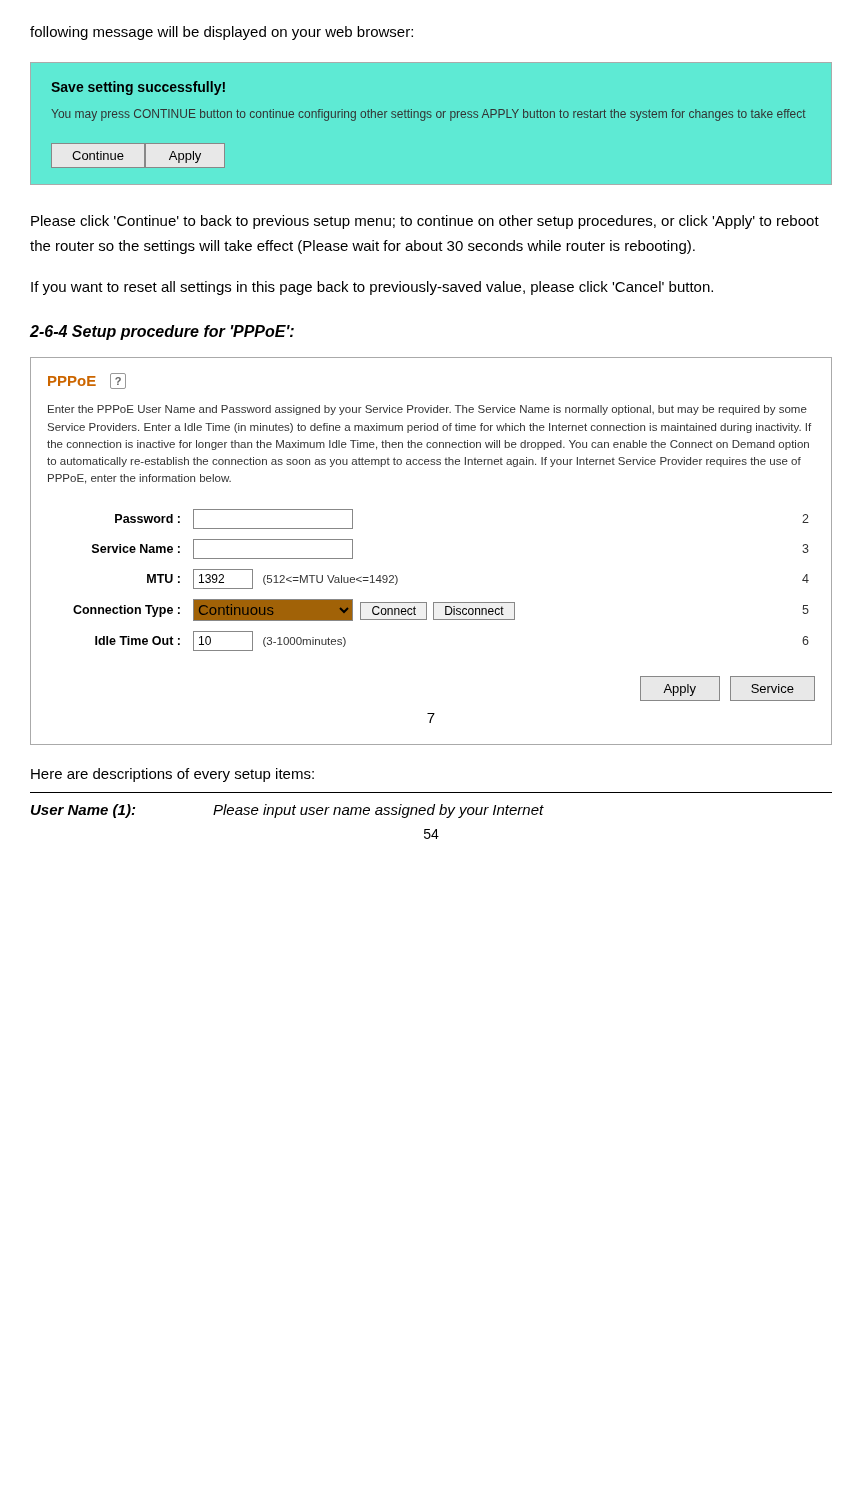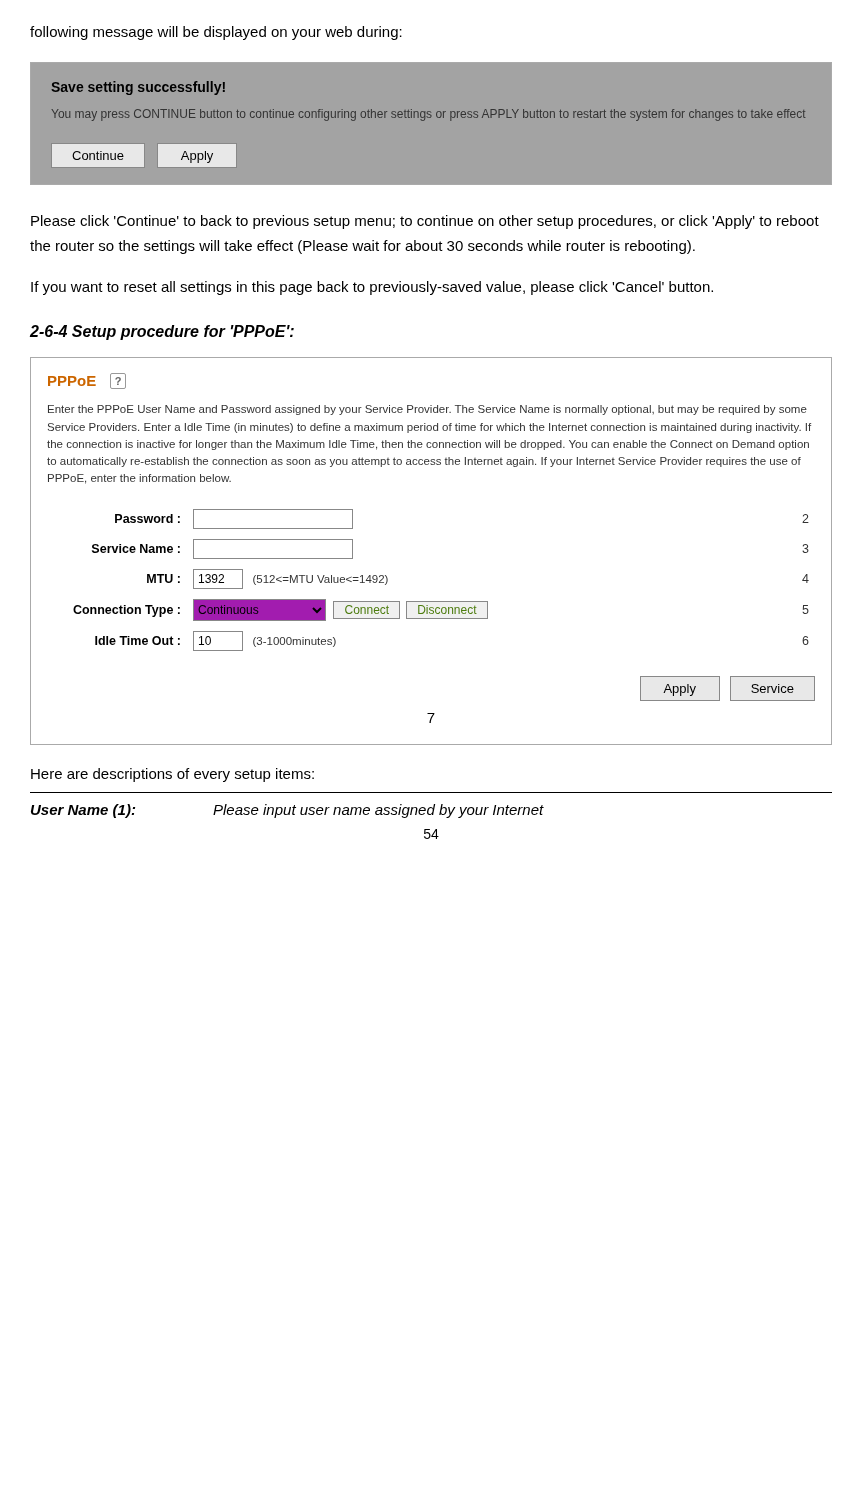--- a/index.html
+++ b/index.html
@@ -11,38 +11,37 @@
       width: 862px;
       padding: 20px 30px;
     }
     .intro-text {
       font-size: 15px;
       line-height: 1.6;
       margin-bottom: 18px;
     }
     .save-box {
       border: 1px solid #aaa;
-      background: #a3a3a3;
+      background: #5eead4;
       padding: 16px 20px;
       margin-bottom: 24px;
     }
     .save-box .save-title {
       font-weight: bold;
       font-size: 14px;
       margin-bottom: 10px;
     }
     .save-box .save-desc {
       font-size: 12px;
       color: #333;
       margin-bottom: 20px;
       line-height: 1.5;
     }
     .save-box .btn-row {
       display: flex;
-      gap: 12px;
     }
     .save-box button {
       padding: 4px 20px;
       font-size: 13px;
       border: 1px solid #888;
       background: #e8e8e8;
       cursor: pointer;
       min-width: 80px;
     }
     .para {
@@ -107,49 +106,49 @@
     }
     .form-table input[type="text"],
     .form-table input[type="password"] {
       width: 160px;
       height: 20px;
       border: 1px solid #888;
       font-size: 12px;
       padding: 2px 4px;
     }
     .form-table input[type="text"].mtu-input {
-      width: 50px;
+      width: 60px;
     }
     .form-table .hint-text {
       font-size: 11.5px;
       color: #333;
       margin-left: 6px;
     }
     .form-table select {
       height: 22px;
-      font-size: 12px;
-      border: 1px solid #888;
-      background: #a21caf;
+      font-size: 15px;
+      border: 1px solid #888;
+      background: #a16207;
       min-width: 110px;
     }
     .form-table .conn-buttons {
       display: inline-flex;
       gap: 6px;
       margin-left: 4px;
     }
     .form-table .conn-buttons button {
       padding: 1px 10px;
       font-size: 12px;
       border: 1px solid #888;
       background: #e8e8e8;
       cursor: pointer;
       color: #555;
     }
     .form-table .conn-buttons button.disabled {
-      color: #4d7c0f;
+      color: #000000;
       background: #f0f0f0;
       cursor: default;
     }
     .bottom-btn-row {
       display: flex;
       justify-content: flex-end;
       gap: 10px;
       padding: 6px 0 4px 0;
     }
     .bottom-btn-row button {
@@ -194,21 +193,21 @@
     }
     .page-number {
       text-align: center;
       font-size: 14px;
       margin-top: 8px;
     }
   </style>
 </head>
 <body>
 
-<p class="intro-text">following message will be displayed on your web during:</p>
+<p class="intro-text">following message will be displayed on your web browser:</p>
 
 <div class="save-box">
   <div class="save-title">Save setting successfully!</div>
   <div class="save-desc">You may press CONTINUE button to continue configuring other settings or press APPLY button to restart the system for changes to take effect</div>
   <div class="btn-row">
     <button>Continue</button>
     <button>Apply</button>
   </div>
 </div>
 

